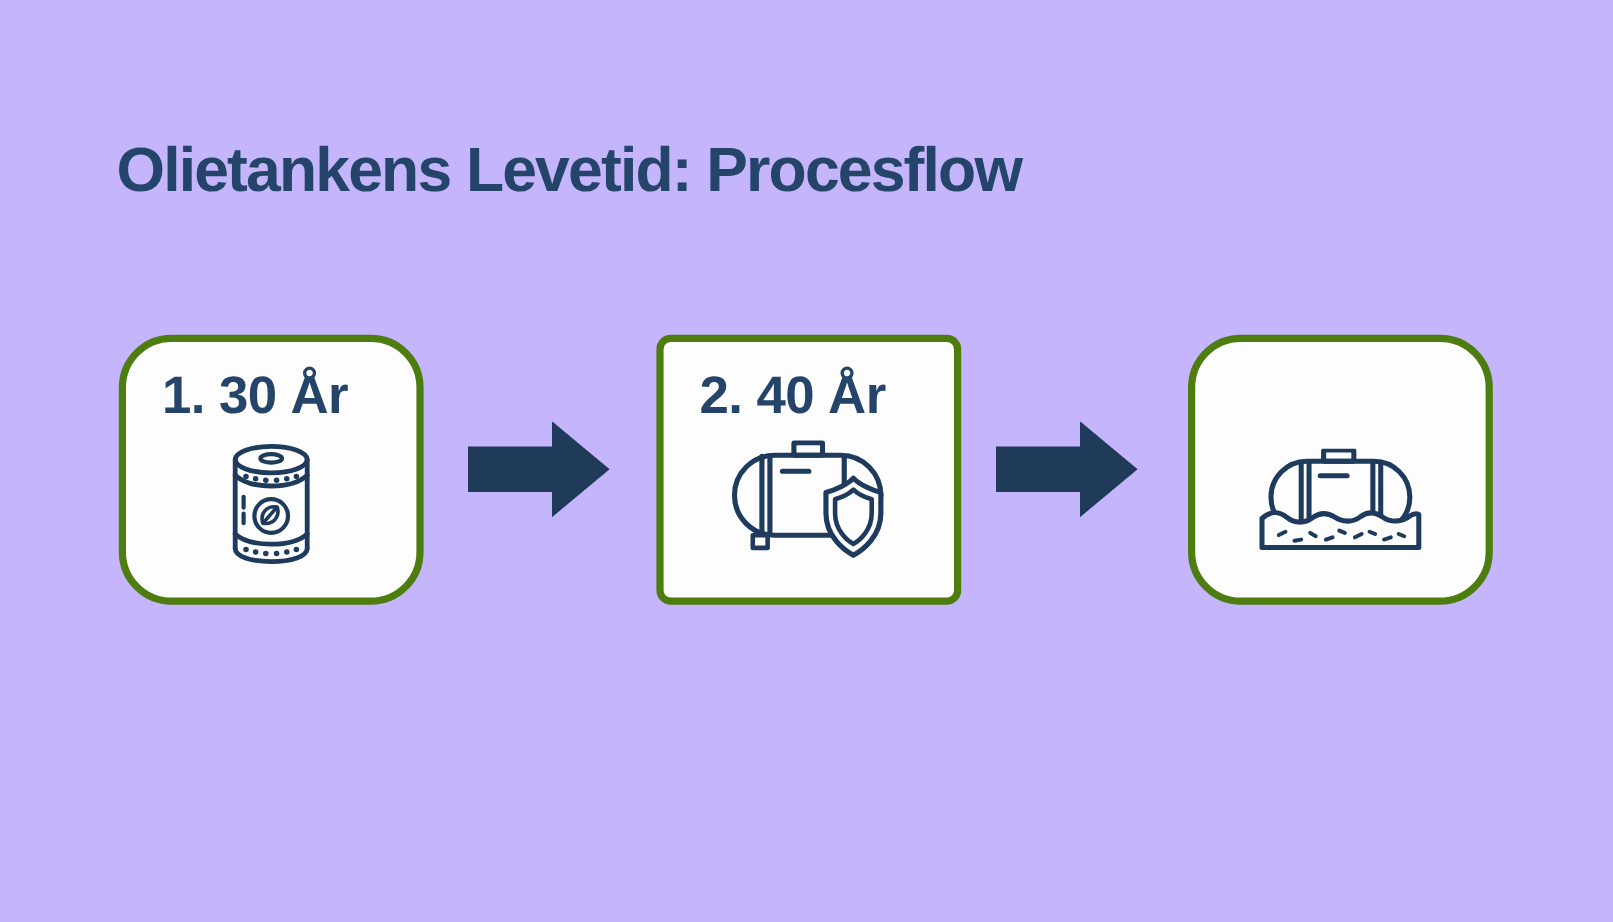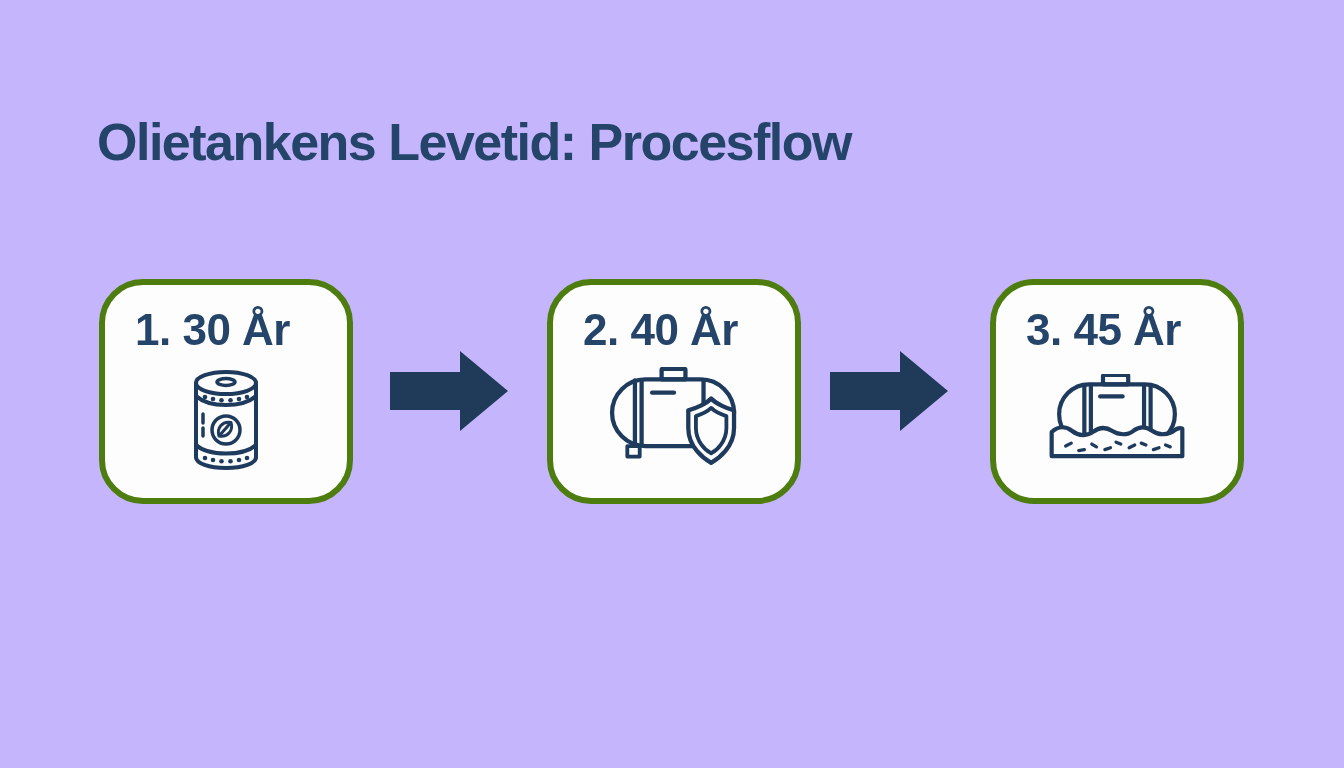--- a/index.html
+++ b/index.html
@@ -33,21 +33,21 @@
     position: absolute;
     top: 279px;
     width: 254px;
     height: 225px;
     box-sizing: border-box;
     border: 6px solid #4d7c0f;
     border-radius: 44px;
     background: #fdfdfe;
   }
   .step-box.pos-1 { left: 99px;  }
-  .step-box.pos-2 { left: 547px; }
+  .step-box.pos-2 { left: 547px; border-radius: 12px; }
   .step-box.pos-3 { left: 990px; }
   .step-label {
     position: absolute;
     left: 30px;
     top: 20px;
     font-size: 44px;
     font-weight: bold;
     letter-spacing: -0.5px;
     color: #254469;
     white-space: nowrap;
@@ -139,21 +139,20 @@
           <path d="M109 43 C 105.5 46.5, 98 50, 93 51.5 L 93 64 C 93 78, 103 87.5, 109 90.5 C 115 87.5, 125 78, 125 64 L 125 51.5 C 120 50, 112.5 46.5, 109 43 Z" stroke-width="4"></path>
         </g>
       </svg>
     </div>
 
     <svg class="arrow pos-2" width="118" height="80" viewBox="0 0 118 80" xmlns="http://www.w3.org/2000/svg">
       <polygon points="0,21 70,21 70,0 118,40 70,80 70,59 0,59" fill="#1f3b59"></polygon>
     </svg>
 
     <div class="step-box pos-3">
-      <div class="step-label">3. 45 År</div>
       <svg class="step-icon icon-buried" width="140" height="86" viewBox="0 0 150 92" xmlns="http://www.w3.org/2000/svg">
         <g class="stroke" stroke-width="4.5">
           <rect x="60" y="1" width="27" height="10" rx="1"></rect>
           <rect x="13" y="11" width="124" height="64" rx="32"></rect>
           <line x1="40" y1="12" x2="40" y2="64"></line>
           <line x1="47" y1="12" x2="47" y2="64"></line>
           <line x1="104" y1="12" x2="104" y2="64"></line>
           <line x1="111" y1="12" x2="111" y2="64"></line>
           <line x1="57" y1="24" x2="81" y2="24"></line>
         </g>

